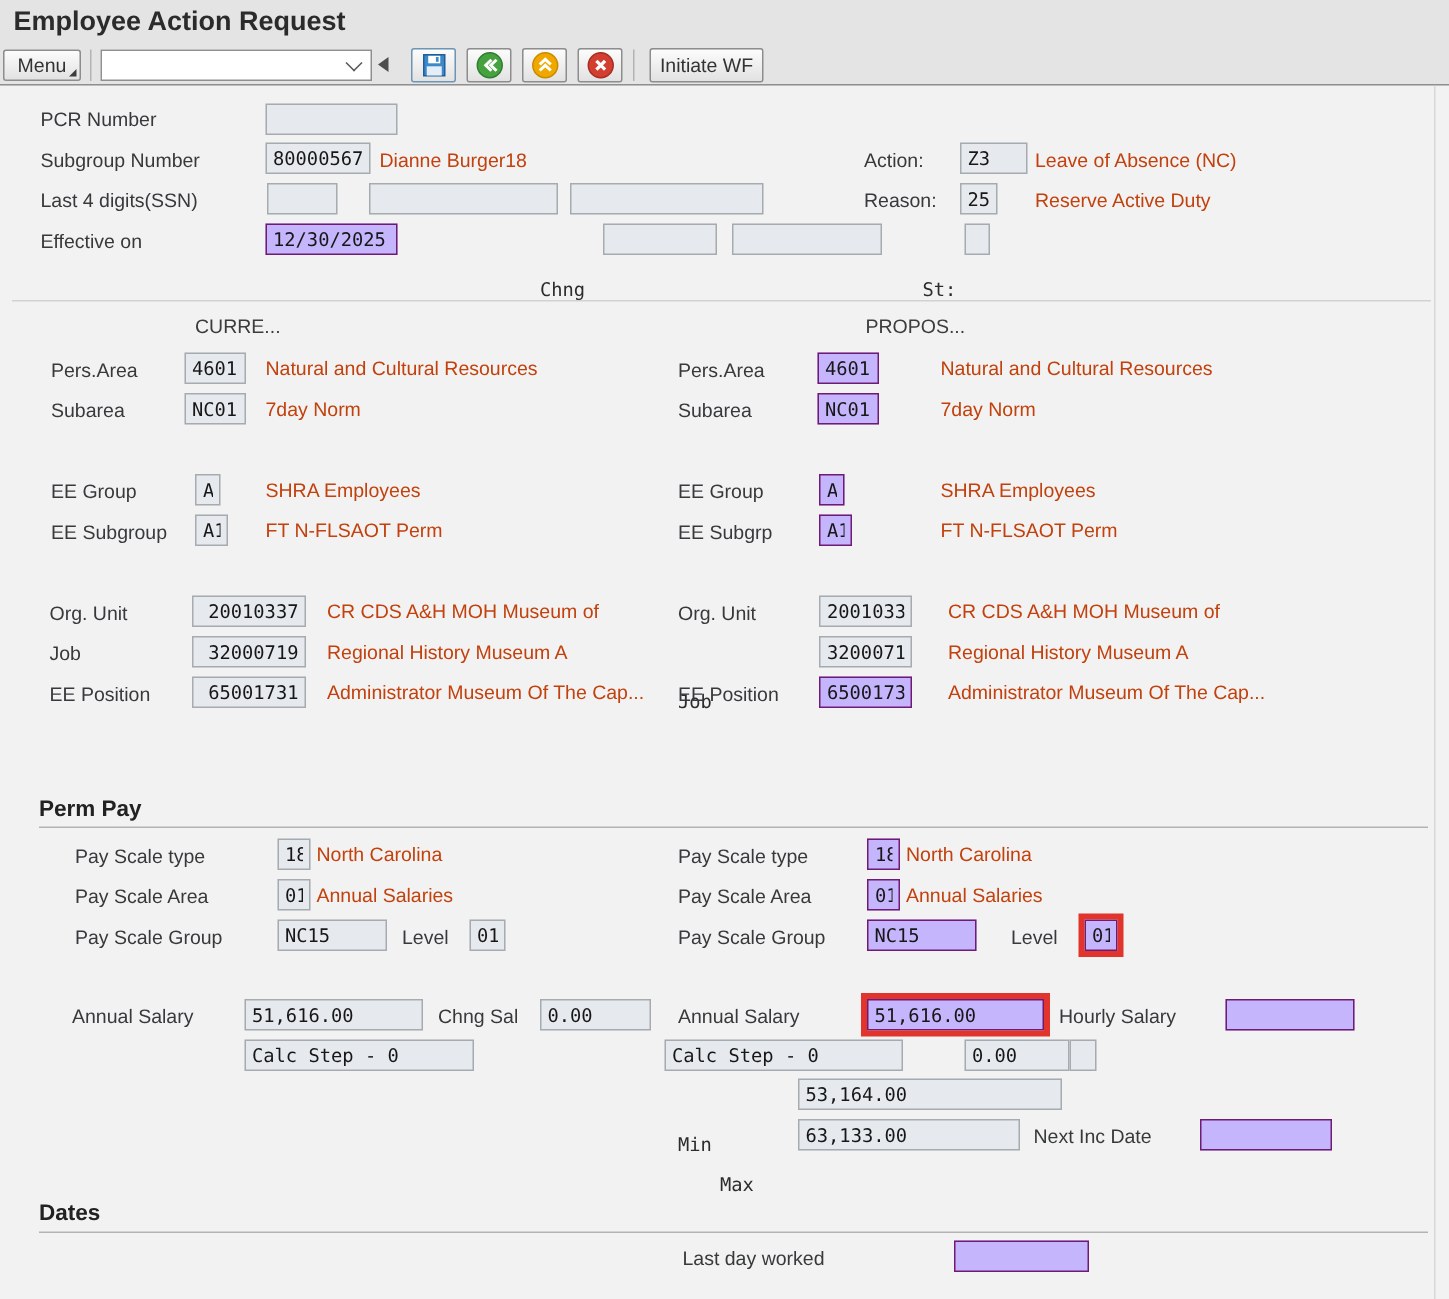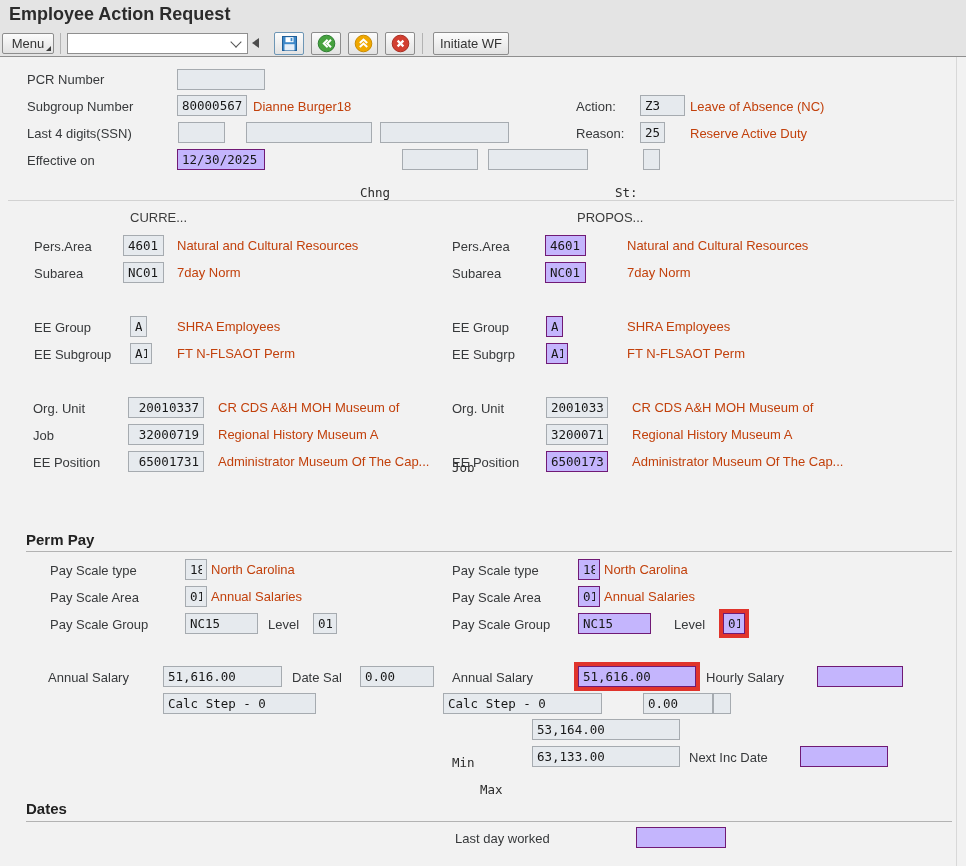--- a/index.html
+++ b/index.html
@@ -212,35 +212,35 @@
   <input class="fld edit" style="left: 578px; top: 586px; width: 22px;" value="01">
   <span class="desc" style="left:604px;top:589px;">Annual Salaries</span>
 
   <span class="lbl" style="left:452px;top:617px;">Pay Scale Group</span>
   <input class="fld edit" style="left: 578px; top: 613px; width: 73px;" value="NC15">
   <span class="lbl" style="left:674px;top:617px;">Level</span>
   <input class="fld edit redhl" style="left: 723px; top: 613px; width: 22px;" value="01">
 
   <span class="lbl" style="left:48px;top:670px;">Annual Salary</span>
   <input class="fld" style="left: 163px; top: 666px; width: 119px;" readonly="" value="51,616.00">
-  <span class="lbl" style="left:292px;top:670px;">Date Sal</span>
+  <span class="lbl" style="left:292px;top:670px;">Chng Sal</span>
   <input class="fld" style="left: 360px; top: 666px; width: 74px;" readonly="" value="0.00">
   <input class="fld" style="left: 163px; top: 693px; width: 153px;" readonly="" value="Calc Step - 0">
 
   <span class="lbl" style="left:452px;top:670px;">Annual Salary</span>
   <input class="fld edit redhl" style="left: 578px; top: 666px; width: 118px;" value="51,616.00">
   <span class="lbl" style="left:706px;top:670px;">Hourly Salary</span>
   <input class="fld edit" style="left: 817px; top: 666px; width: 86px;" value="">
 
   <input class="fld" style="left: 443px; top: 693px; width: 159px;" readonly="" value="Calc Step - 0">
   <input class="fld" style="left: 643px; top: 693px; width: 70px;" readonly="" value="0.00">
   <div class="sq" style="left:713px;top:693px;"></div>
 
   <span class="lbl mono" style="left:452px;top:723px;">Min</span>
-  <input class="fld" style="left: 532px; top: 719px; width: 148px;" readonly="" value="53,164.00">
+  <input class="fld" style="left: 532px; top: 719px; width: 176px;" readonly="" value="53,164.00">
 
   <span class="lbl mono" style="left:452px;top:750px;padding-left:28px;">Max</span>
   <input class="fld" style="left: 532px; top: 746px; width: 148px;" readonly="" value="63,133.00">
   <span class="lbl" style="left:689px;top:750px;">Next Inc Date</span>
   <input class="fld edit" style="left: 800px; top: 746px; width: 88px;" value="">
 
   <span class="heading" style="left:26px;top:800px;">Dates</span>
   <div class="rule" style="left:26px;top:821px;width:926px;"></div>
   <span class="lbl" style="left:455px;top:831px;">Last day worked</span>
   <input class="fld edit" style="left: 636px; top: 827px; width: 90px;" value="">

